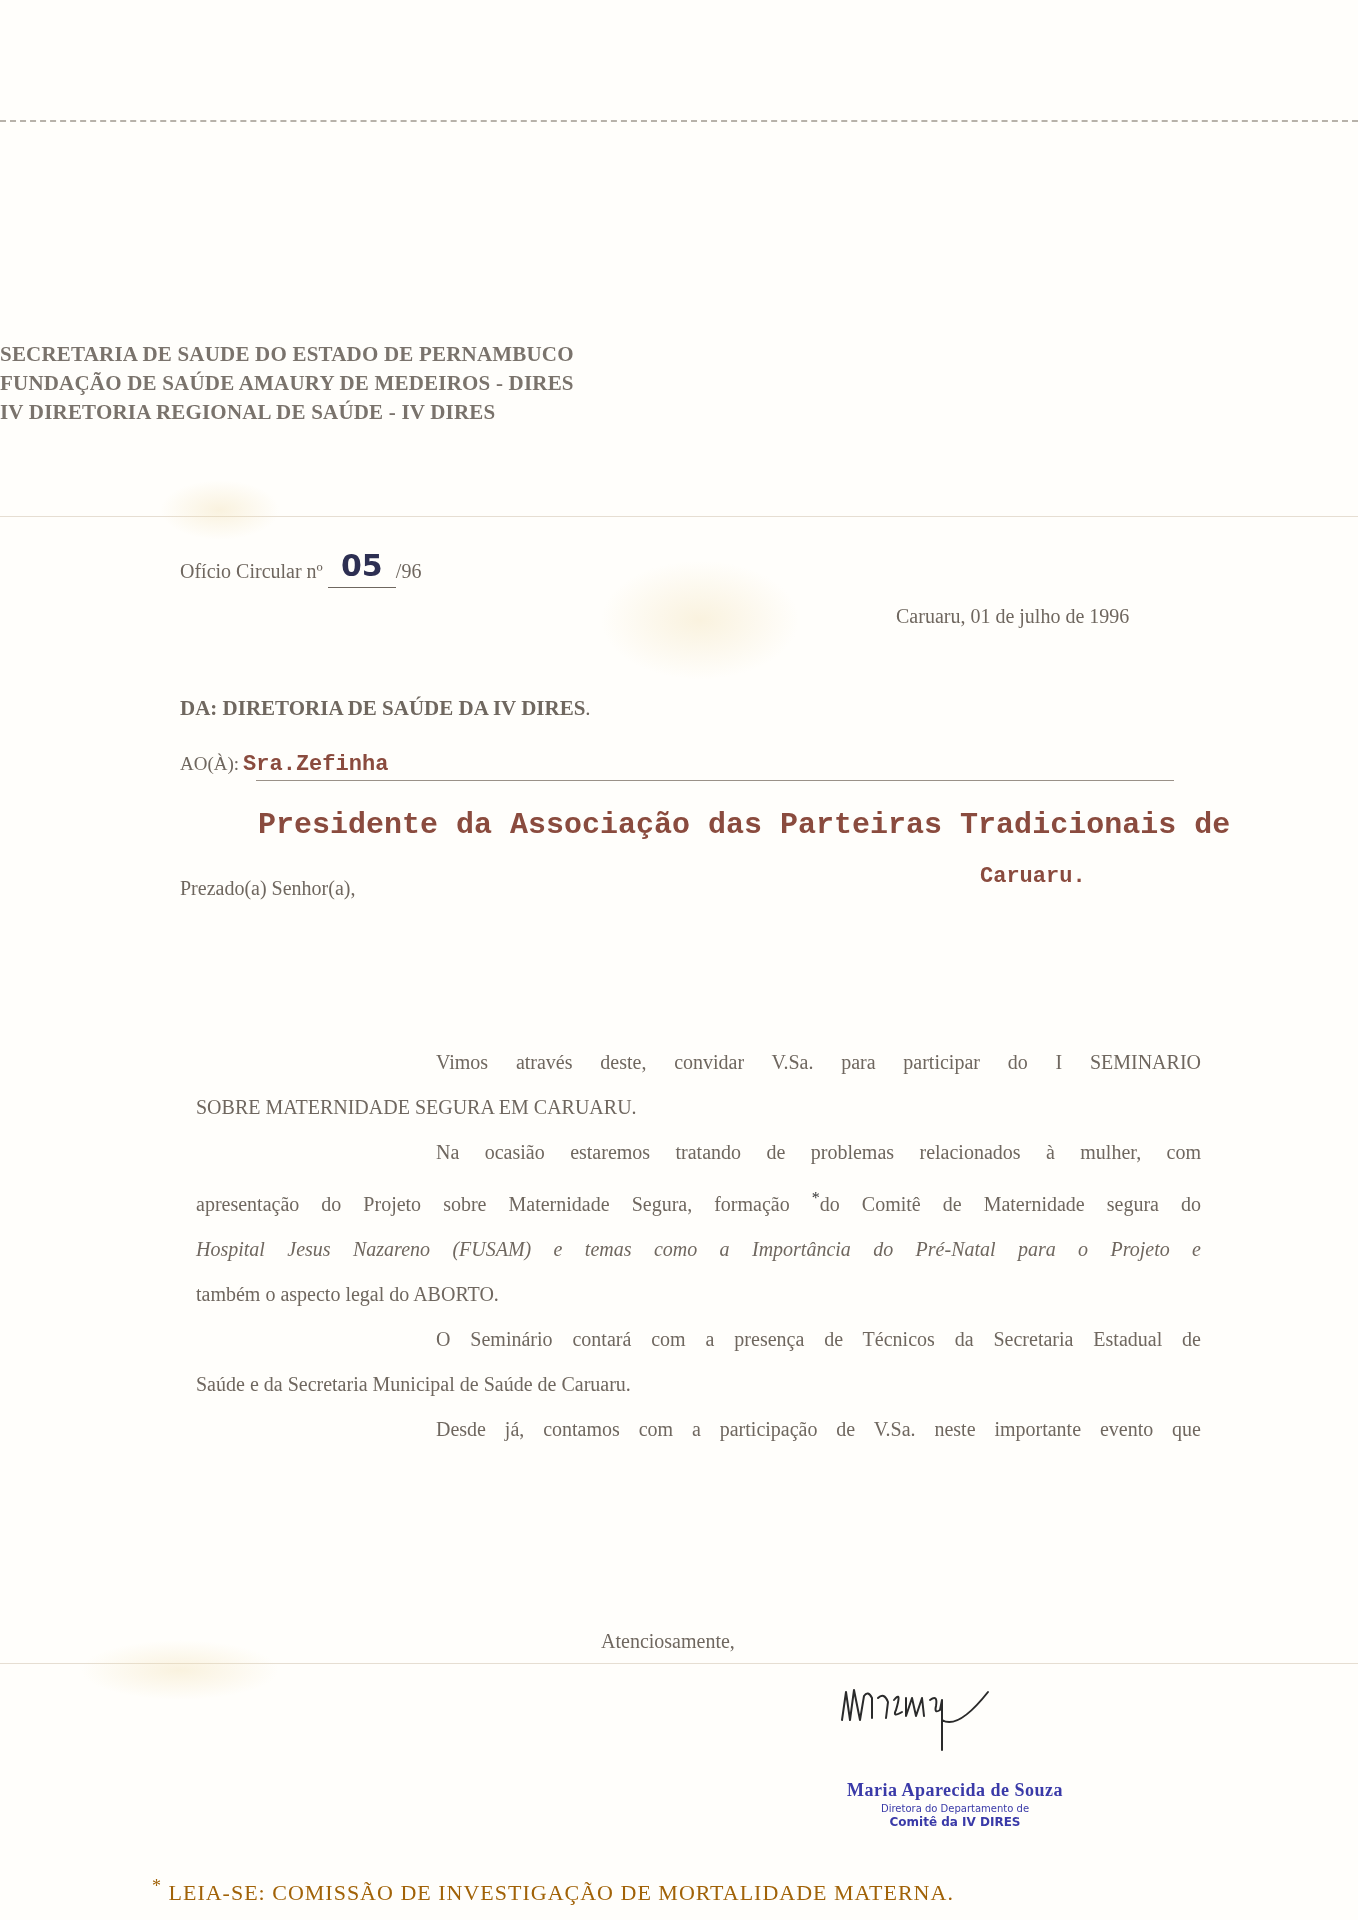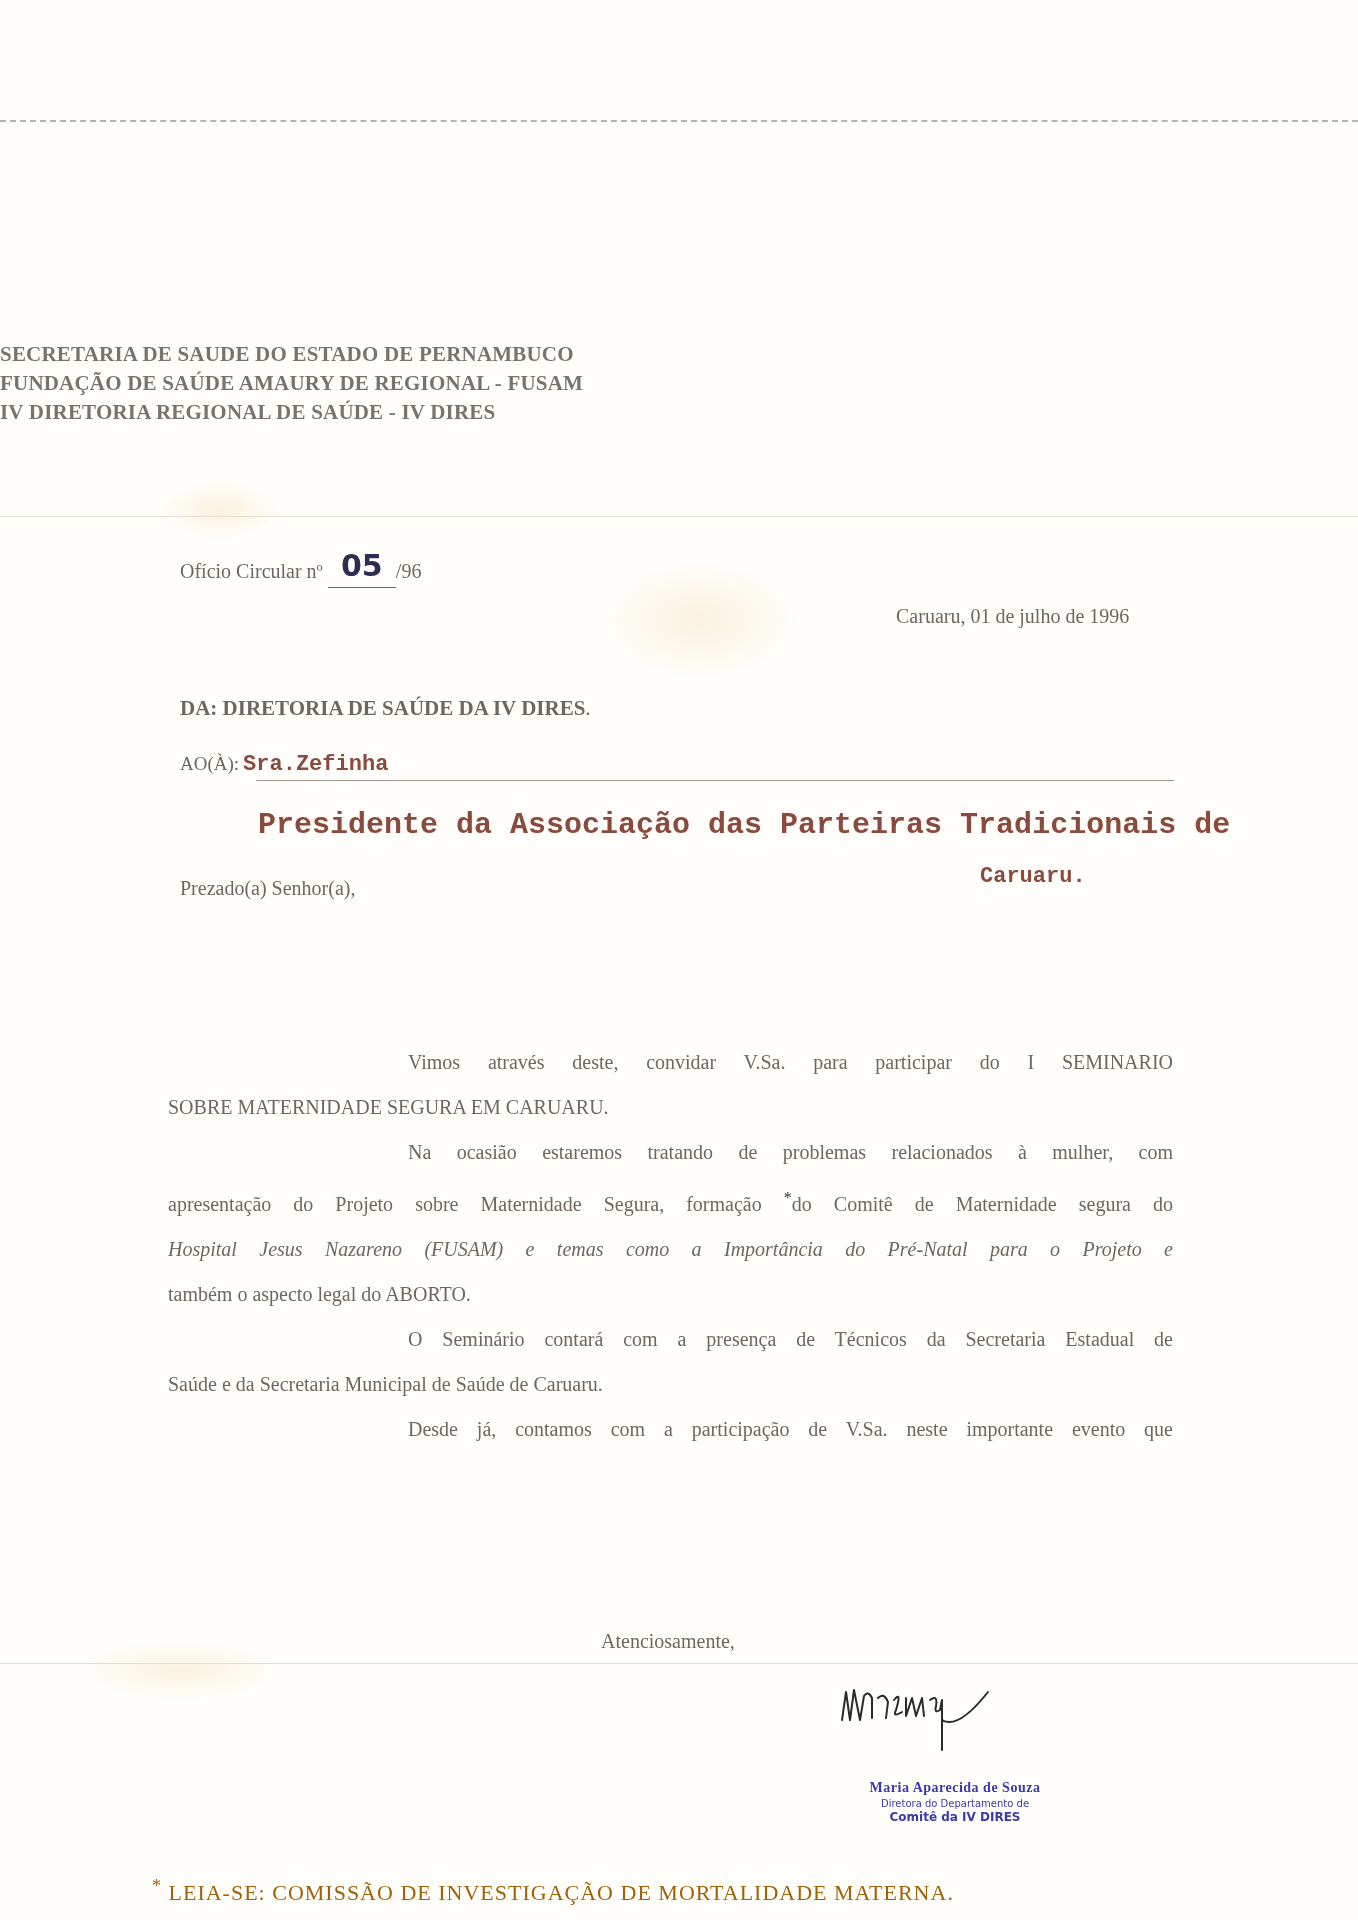--- a/index.html
+++ b/index.html
@@ -24,40 +24,40 @@
   }
   .header {
     position:absolute; left:0; width:1358px; top:340px; text-align:left;
     font-weight:bold; font-size:21px; line-height:29px; color:#7a736c; letter-spacing:0.2px;
   }
   .header div { white-space:nowrap; }
   .typed { font-family:"Liberation Mono", monospace; font-weight:bold; color:#8a4b3e; }
   .hand { font-family:"DejaVu Sans", sans-serif; color:#2d2f52; font-size:30px; }
   .body-text { font-size:20px; color:#6f675f; }
   .para {
-    position:absolute; left:168px; width:1005px; font-size:20px; line-height:45px;
+    position:absolute; left:196px; width:1005px; font-size:20px; line-height:45px;
     color:#6f675f; text-align:justify;
   }
   .para .indent { display:inline-block; width:240px; }
   .stamp { font-family:"DejaVu Sans", sans-serif; color:#3a3aa8; font-weight:bold; text-align:center; }
   .footnote { font-family:Liberation Serif, serif; color:#a16207; font-size:22px; letter-spacing:1px; }
 </style>
 </head>
 <body>
 
 <div class="perf"></div>
 <div class="fold" style="top:516px;"></div>
 <div class="fold" style="top:1663px;"></div>
 <div class="stain" style="left:160px; top:480px; width:120px; height:60px;"></div>
 <div class="stain" style="left:600px; top:560px; width:200px; height:120px;"></div>
 <div class="stain" style="left:80px; top:1640px; width:200px; height:60px;"></div>
 
 <div class="header">
   <div>SECRETARIA DE SAUDE DO ESTADO DE PERNAMBUCO</div>
-  <div>FUNDAÇÃO DE SAÚDE AMAURY DE REGIONAL - FUSAM</div>
+  <div>FUNDAÇÃO DE SAÚDE AMAURY DE MEDEIROS - DIRES</div>
   <div>IV DIRETORIA REGIONAL DE SAÚDE - IV DIRES</div>
 </div>
 
 <div class="abs body-text" style="left:180px; top:550px;">
   <span>Ofício Circular nº</span>
   <span style="display:inline-block; width:68px; border-bottom:1px solid #6f675f; text-align:center; position:relative; top:2px;">
     <span class="hand" style="position:relative; top:-4px;font-weight:bold;">05</span>
   </span><span>/96</span>
 </div>
 
@@ -96,21 +96,21 @@
 <div class="abs body-text" style="left:601px; top:1630px;">Atenciosamente,</div>
 
 <div class="abs" style="left:838px; top:1680px; width:200px; height:80px;">
   <svg width="200" height="80" viewBox="0 0 200 80">
     <path d="M4 40 L8 12 L12 40 L16 10 L22 40 L26 16 Q30 10 34 18 L34 38 M40 18 Q46 12 50 22 L48 38 M56 20 Q64 10 58 30 Q54 38 64 32 M68 18 L68 36 L74 18 L78 36 L84 18 L86 36 M92 20 Q100 14 98 26 Q96 34 102 30 L104 20 L104 70 M104 40 Q120 50 150 12" fill="none" stroke="#2a2a2a" stroke-width="2" stroke-linecap="round" stroke-linejoin="round"></path>
   </svg>
   
 </div>
 
 <div class="abs stamp" style="left:820px; top:1780px; width:270px;">
-  <div style="font-size:14px; font-family:'Liberation Serif', serif; letter-spacing:0.5px;">Maria Aparecida de Souza</div>
+  <div style="font-size:18px; font-family:'Liberation Serif', serif; letter-spacing:0.5px;">Maria Aparecida de Souza</div>
   <div style="font-size:10px; font-weight:normal; margin-top:2px;">Diretora do Departamento de</div>
   <div style="font-size:12px; margin-top:1px;">Comitê da IV DIRES</div>
 </div>
 
 <div class="abs footnote" style="left:152px; top:1876px;">
   <sup style="font-size:18px;">*</sup>
   <span>LEIA-SE: COMISSÃO DE INVESTIGAÇÃO DE MORTALIDADE MATERNA.</span>
 </div>
 
 </body></html>

